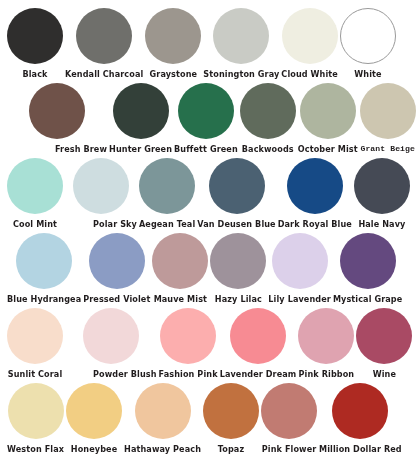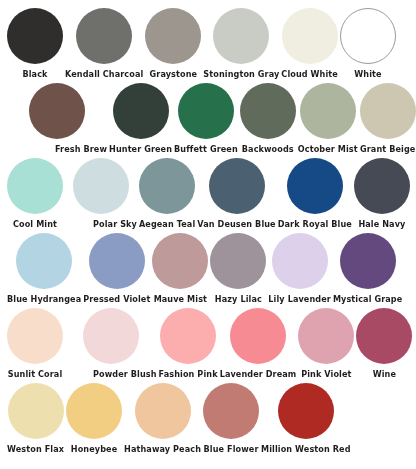--- a/index.html
+++ b/index.html
@@ -109,21 +109,21 @@
       <div class="swatch-cell">
         <div class="swatch-dot" style="background: rgb(96, 107, 92);"></div>
         <div class="swatch-label" style="color: rgb(33, 29, 30);">Backwoods</div>
       </div>
       <div class="swatch-cell">
         <div class="swatch-dot" style="background: rgb(174, 181, 159);"></div>
         <div class="swatch-label" style="color: rgb(33, 29, 30);">October Mist</div>
       </div>
       <div class="swatch-cell">
         <div class="swatch-dot" style="background: rgb(205, 198, 176);"></div>
-        <div class="swatch-label" style="color: rgb(33, 29, 30);">Grant Beige</div>
+        <div class="swatch-label" style="color: rgb(33, 29, 30); font-family: Liberation Mono, monospace;">Grant Beige</div>
       </div>
     </div>
     <div class="swatch-row">
       <div class="swatch-cell">
         <div class="swatch-dot" style="background: rgb(168, 224, 213);"></div>
         <div class="swatch-label" style="color: rgb(33, 29, 30);">Cool Mint</div>
       </div>
       <div class="swatch-cell">
         <div class="swatch-dot" style="background: rgb(206, 221, 224);"></div>
         <div class="swatch-label" style="color: rgb(33, 29, 30); margin-left: 28px;">Polar Sky</div>
@@ -183,42 +183,46 @@
       <div class="swatch-cell">
         <div class="swatch-dot" style="background: rgb(252, 174, 174);"></div>
         <div class="swatch-label" style="color: rgb(33, 29, 30);">Fashion Pink</div>
       </div>
       <div class="swatch-cell">
         <div class="swatch-dot" style="background: rgb(247, 139, 147);"></div>
         <div class="swatch-label" style="color: rgb(33, 29, 30);">Lavender Dream</div>
       </div>
       <div class="swatch-cell">
         <div class="swatch-dot" style="background: rgb(223, 163, 176);"></div>
-        <div class="swatch-label" style="color: rgb(33, 29, 30);">Pink Violet</div>
+        <div class="swatch-label" style="color: rgb(33, 29, 30);">Pink Ribbon</div>
       </div>
       <div class="swatch-cell">
         <div class="swatch-dot" style="background: rgb(169, 74, 100);"></div>
         <div class="swatch-label" style="color: rgb(33, 29, 30);">Wine</div>
       </div>
     </div>
     <div class="swatch-row">
       <div class="swatch-cell">
         <div class="swatch-dot" style="background: rgb(237, 224, 174);"></div>
         <div class="swatch-label" style="color: rgb(33, 29, 30);">Weston Flax</div>
       </div>
       <div class="swatch-cell">
         <div class="swatch-dot" style="background: rgb(242, 206, 131);"></div>
         <div class="swatch-label" style="color: rgb(33, 29, 30);">Honeybee</div>
       </div>
       <div class="swatch-cell">
         <div class="swatch-dot" style="background: rgb(240, 198, 158);"></div>
         <div class="swatch-label" style="color: rgb(33, 29, 30);">Hathaway Peach</div>
       </div>
       <div class="swatch-cell">
+        <div class="swatch-dot" style="background: rgb(193, 113, 63);"></div>
+        <div class="swatch-label" style="color: rgb(33, 29, 30);">Topaz</div>
+      </div>
+      <div class="swatch-cell">
         <div class="swatch-dot" style="background: rgb(193, 123, 114);"></div>
-        <div class="swatch-label" style="color: rgb(33, 29, 30);">Blue Flower</div>
+        <div class="swatch-label" style="color: rgb(33, 29, 30);">Pink Flower</div>
       </div>
       <div class="swatch-cell">
         <div class="swatch-dot" style="background: rgb(174, 42, 34);"></div>
-        <div class="swatch-label" style="color: rgb(33, 29, 30);">Million Weston Red</div>
+        <div class="swatch-label" style="color: rgb(33, 29, 30);">Million Dollar Red</div>
       </div>
     </div>
   </div>
 
 </body></html>

